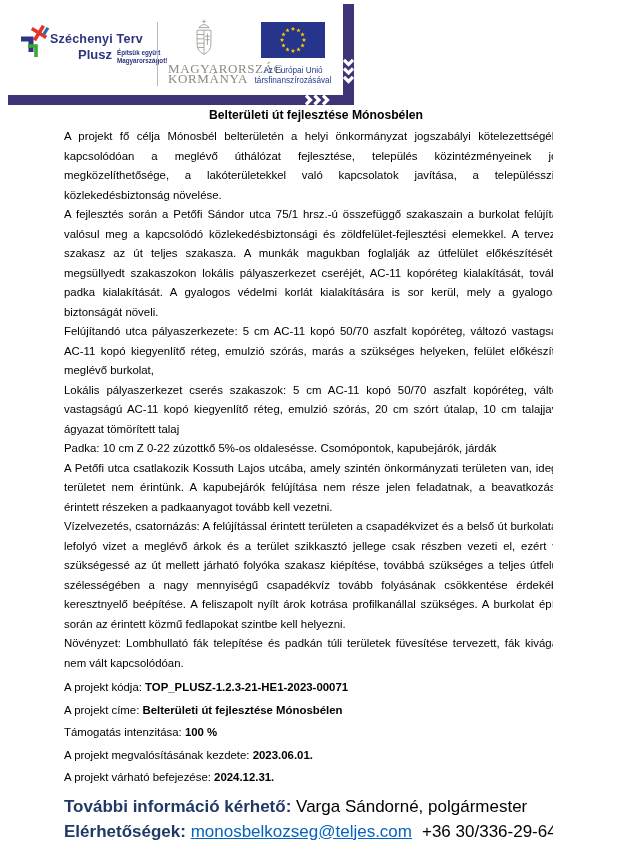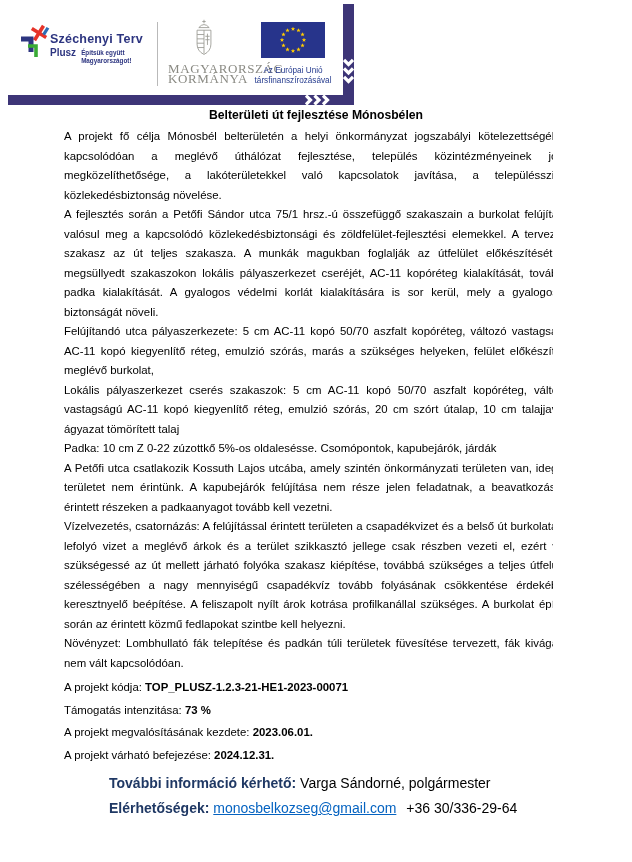--- a/index.html
+++ b/index.html
@@ -11,21 +11,21 @@
   .vbar{position:absolute;left:343px;top:4px;width:11px;height:101px;background:#3d3577;}
   .hbar{position:absolute;left:8px;top:95px;width:346px;height:10px;background:#3d3577;}
   .chev-down{position:absolute;left:343px;top:58px;}
   .chev-right{position:absolute;left:305px;top:95px;}
 
   .sz-logo{position:absolute;left:18px;top:22px;width:135px;height:56px;}
   .sz-plus{position:absolute;left:0;top:0;}
   .sz-text{position:absolute;left:32px;top:10px;width:105px;}
   .sz-line1{font-size:12.5px;font-weight:bold;color:#2d3580;letter-spacing:.2px;}
   .sz-row{display:flex;align-items:flex-start;margin-top:1px;}
-  .sz-line2{font-size:10px;font-weight:bold;color:#2d3580;}
+  .sz-line2{font-size:13px;font-weight:bold;color:#2d3580;margin-left:28px;}
   .sz-tag{margin-left:5px;font-size:6.3px;font-weight:bold;color:#2d3580;line-height:8px;padding-top:2px;}
 
   .logo-divider{position:absolute;left:157px;top:22px;width:1px;height:64px;background:#b9b9b9;}
 
   .gov-logo{position:absolute;left:168px;top:18px;width:72px;text-align:center;}
   .gov-lines{margin-top:2px;font-family:"Liberation Serif",serif;font-size:13px;line-height:9.5px;
              color:#8a8a83;letter-spacing:.6px;}
 
   .eu-logo{position:absolute;left:252px;top:22px;width:82px;text-align:center;}
   .eu-lines{margin-top:4px;font-size:8.2px;line-height:9.5px;color:#253b8e;}
@@ -34,21 +34,21 @@
   .title{position:absolute;left:0;top:108px;width:632px;text-align:center;
          font-size:12.2px;font-weight:bold;margin:0;}
 
   
   .content{position:absolute;left:64px;top:127px;width:506px;}
   .content p{margin:0;text-align:justify;font-size:11.4px;line-height:19.5px;}
   .details{margin-top:3px;}
   .detail-row{font-size:11.4px;line-height:22.5px;}
   .detail-row .val{font-weight:bold;text-align:right;}
   .contact{margin-top:5px;}
-  .contact-row{font-size:14px;line-height:25px;margin-left:45px;}
+  .contact-row{font-size:17px;line-height:25px;}
   .navy{color:#1f3864;font-weight:bold;}
   .email{color:#0563c1;text-decoration:underline;cursor:pointer;}
   .phone{margin-left:10px;}
 </style>
 </head>
 <body>
 
 <div class="page">
 
   <div class="banner">
@@ -148,38 +148,42 @@
     <p>A Petőfi utca csatlakozik Kossuth Lajos utcába, amely szintén önkormányzati területen van, idegen területet nem érintünk. A kapubejárók felújítása nem része jelen feladatnak, a beavatkozással érintett részeken a padkaanyagot tovább kell vezetni.</p>
     <p>Vízelvezetés, csatornázás: A felújítással érintett területen a csapadékvizet és a belső út burkolatáról lefolyó vizet a meglévő árkok és a terület szikkasztó jellege csak részben vezeti el, ezért vált szükségessé az út mellett járható folyóka szakasz kiépítése, továbbá szükséges a teljes útfelület szélességében a nagy mennyiségű csapadékvíz tovább folyásának csökkentése érdekében keresztnyelő beépítése. A feliszapolt nyílt árok kotrása profilkanállal szükséges. A burkolat építés során az érintett közmű fedlapokat szintbe kell helyezni.</p>
     <p>Növényzet: Lombhullató fák telepítése és padkán túli területek füvesítése tervezett, fák kivágása nem vált kapcsolódóan.</p>
 
     <div class="details">
       <div class="detail-row">
         <span class="lbl">A projekt kódja:</span>
         <span class="val">TOP_PLUSZ-1.2.3-21-HE1-2023-00071</span>
       </div>
       <div class="detail-row">
+        <span class="lbl">A projekt címe:</span>
+        <span class="val">Belterületi út fejlesztése Mónosbélen</span>
+      </div>
+      <div class="detail-row">
         <span class="lbl">Támogatás intenzitása:</span>
-        <span class="val">73 %</span>
+        <span class="val">100 %</span>
       </div>
       <div class="detail-row">
         <span class="lbl">A projekt megvalósításának kezdete:</span>
         <span class="val">2023.06.01.</span>
       </div>
       <div class="detail-row">
         <span class="lbl">A projekt várható befejezése:</span>
         <span class="val">2024.12.31.</span>
       </div>
     </div>
 
     <div class="contact">
       <div class="contact-row">
         <span class="navy">További információ kérhető:</span>
         <span>Varga Sándorné, polgármester</span>
       </div>
       <div class="contact-row">
         <span class="navy">Elérhetőségek:</span>
-        <a class="email">monosbelkozseg@gmail.com</a><span class="phone">+36 30/336-29-64</span>
+        <a class="email">monosbelkozseg@teljes.com</a><span class="phone">+36 30/336-29-64</span>
       </div>
     </div>
   </div>
 
 </div>
 
 </body></html>

